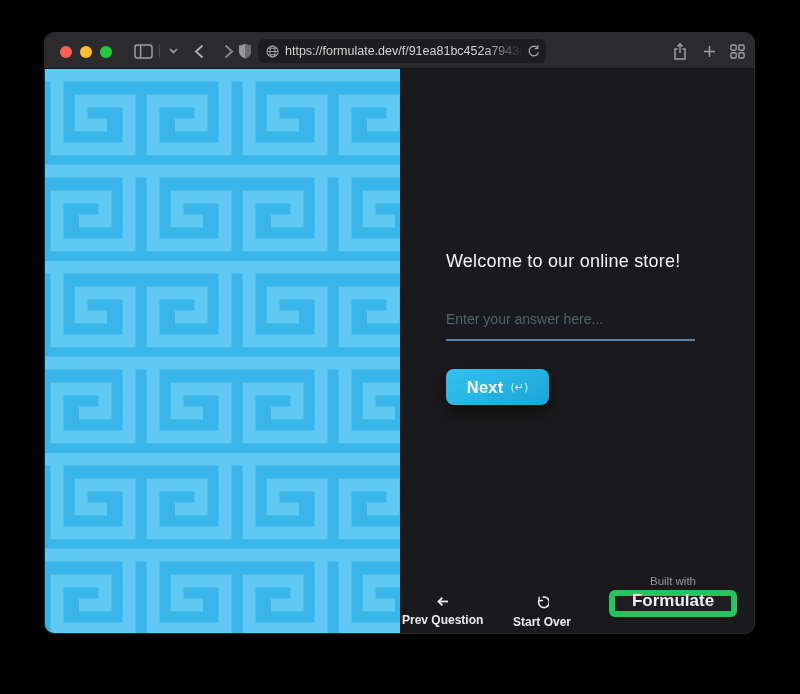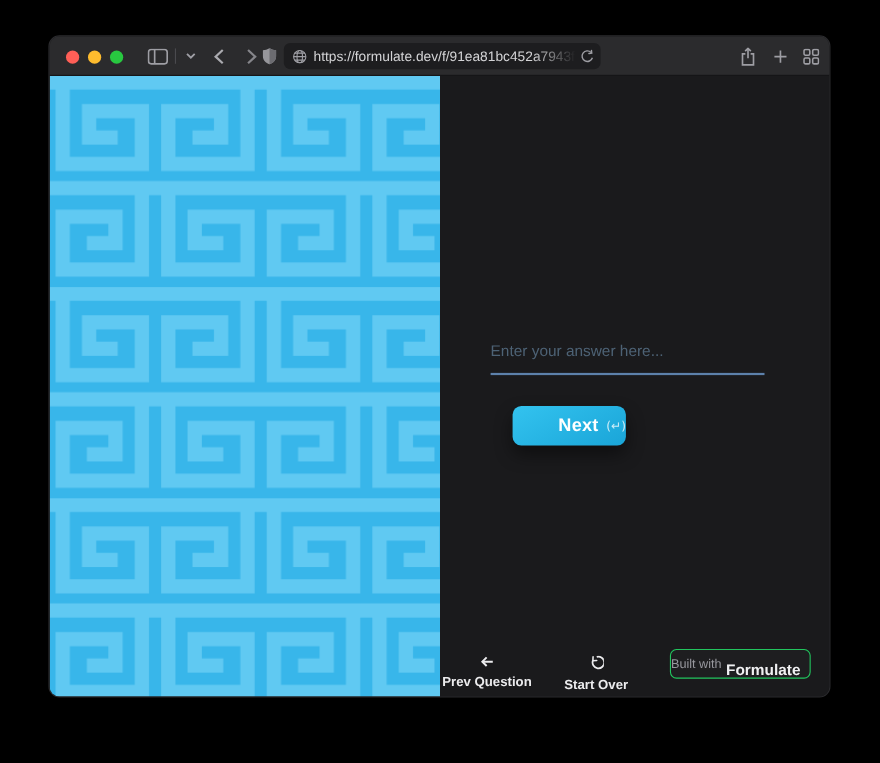--- a/index.html
+++ b/index.html
@@ -43,35 +43,35 @@
   .answer-input { position:absolute; left:46px; top:238px; width:249px; background:transparent;
               border:none; border-bottom:2px solid #5d81ab; outline:none; color:#e8e8ea;
               font-size:14px; line-height:24px; padding:0 0 8px 0;
               font-family:"Liberation Sans","DejaVu Sans",sans-serif; }
   .answer-input::placeholder { color:#4d6275; opacity:1; }
 
   .next-btn { position:absolute; left:46px; top:300px; width:103px; height:36px;
               border:none; border-radius:8px; cursor:pointer;
               background:linear-gradient(150deg,#33c3ef 0%,#1aa5d8 100%);
               box-shadow:0 8px 16px rgba(0,0,0,.45);
-              display:flex; align-items:center; justify-content:flex-end; gap:7px;margin-left:20px; }
+              display:flex; align-items:center; justify-content:center; gap:7px; }
   .next-label { color:#fff; font-size:16.5px; font-weight:700; letter-spacing:.2px; }
   .next-hint  { color:rgba(255,255,255,.78); font-size:11px; font-weight:400;
                 font-family:"DejaVu Sans",sans-serif; padding-top:1px; }
 
   
   .footer-item { position:absolute; display:flex; align-items:center; gap:6px;
                  color:#ececee; font-size:12px; font-weight:700; cursor:pointer;flex-direction:column; }
   .prev-btn  { left:2px;  top:527px; }
   .start-btn { left:113px; top:527px;justify-content:center; }
   .badge { position:absolute; left:209px; top:521px; width:128px; height:27px;
-           border:1px solid #22c55e; border-radius:6px; background:rgba(255,255,255,.02);
-           display:flex; align-items:center; justify-content:flex-start; gap:4px; cursor:pointer; }
+           border:6px solid #22c55e; border-radius:6px; background:rgba(255,255,255,.02);
+           display:flex; align-items:center; justify-content:flex-end; gap:4px; cursor:pointer;flex-direction:column; }
   .badge .prefix { color:#97979d; font-size:11.5px; font-weight:400; }
-  .badge .brand  { color:#f0f0f2; font-size:14px; font-weight:700;margin-top:10px; }
+  .badge .brand  { color:#f0f0f2; font-size:17px; font-weight:700; }
 </style>
 </head>
 <body>
 
 <div class="stage">
   <div class="window">
 
     <div class="titlebar">
       <span class="dot close"></span>
       <span class="dot min"></span>
@@ -167,20 +167,21 @@
                   <path d="M0 6H96 M12 6V80H84V32H36V56H62"></path>
                 </g>
               </g>
             </pattern>
           </defs>
           <rect width="356" height="566" fill="url(#gk)"></rect>
         </svg>
       </div>
 
       <div class="right-pane">
+        <div class="question">Welcome to our online store!</div>
 
         <input class="answer-input" type="text" placeholder="Enter your answer here..." style="">
 
         <button class="next-btn">
           <span class="next-label">Next</span>
           <span class="next-hint">(↵)</span>
         </button>
 
         <div class="footer-item prev-btn">
           <span style="display:flex;">

